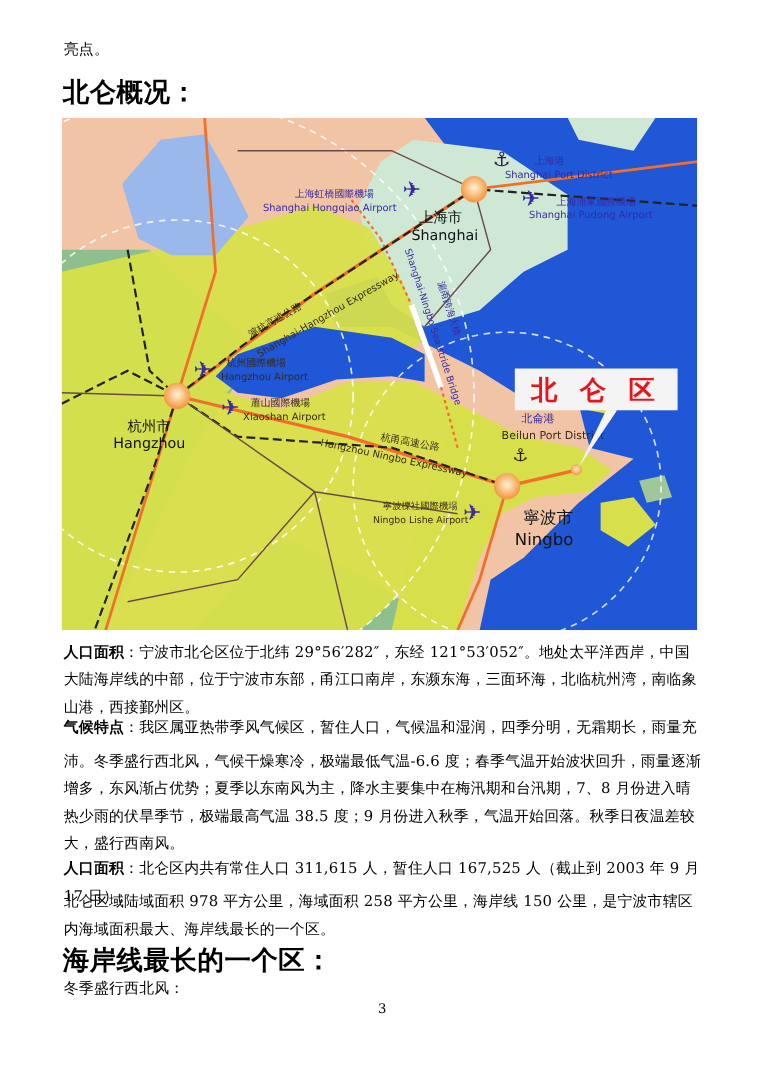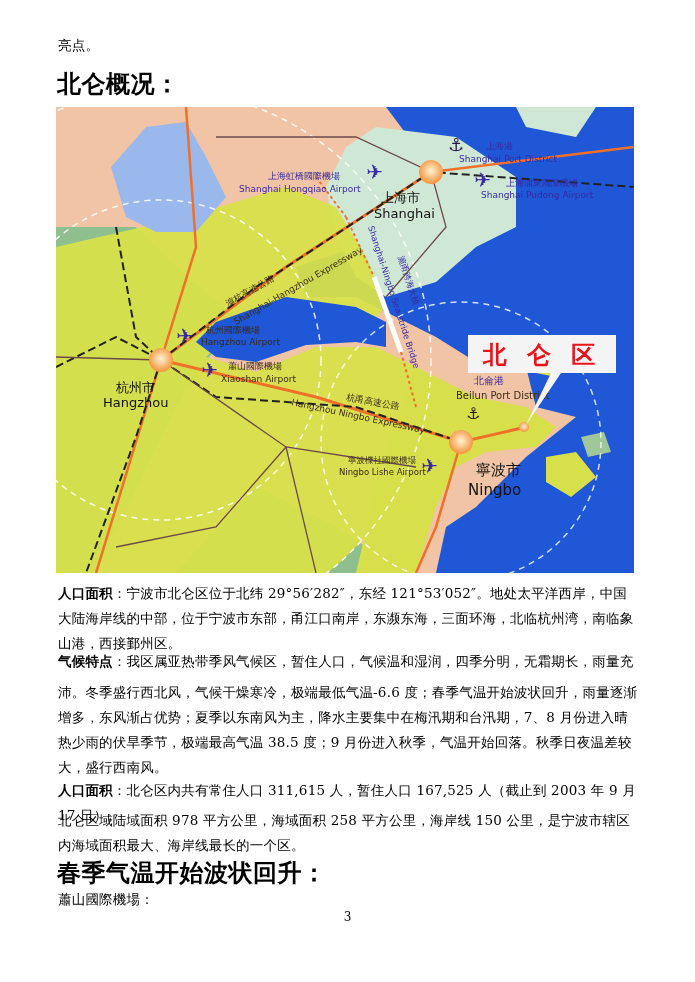--- a/index.html
+++ b/index.html
@@ -137,18 +137,18 @@
     <span class="b">气候特点</span><span>：我区属亚热带季风气候区，暂住人口，气候温和湿润，四季分明，无霜期长，雨量充</span>
   </div>
   <div class="p" style="top:680px;">沛。冬季盛行西北风，气候干燥寒冷，极端最低气温-6.6 度；春季气温开始波状回升，雨量逐渐增多，东风渐占优势；夏季以东南风为主，降水主要集中在梅汛期和台汛期，7、8 月份进入晴热少雨的伏旱季节，极端最高气温 38.5 度；9 月份进入秋季，气温开始回落。秋季日夜温差较大，盛行西南风。</div>
 
   <div class="p" style="top:778px;">
     <span class="b">人口面积</span><span>：北仑区内共有常住人口 311,615 人，暂住人口 167,525 人（截止到 2003 年 9 月 17 日）。</span>
   </div>
 
   <div class="p" style="top:808px;">北仑区域陆域面积 978 平方公里，海域面积 258 平方公里，海岸线 150 公里，是宁波市辖区内海域面积最大、海岸线最长的一个区。</div>
 
-  <div class="h" style="top:857px;">春季气温开始波状回升：</div>
+  <div class="h" style="top:857px;">海岸线最长的一个区：</div>
 
-  <div class="p b" style="top:887px; font-weight:normal; font-family:'DejaVu Serif', serif;">蕭山國際機場：</div>
+  <div class="p b" style="top:887px; font-weight:normal; font-family:'DejaVu Serif', serif;">冬季盛行西北风：</div>
 
   <div class="pagenum">3</div>
 </div>
 
 </body></html>

